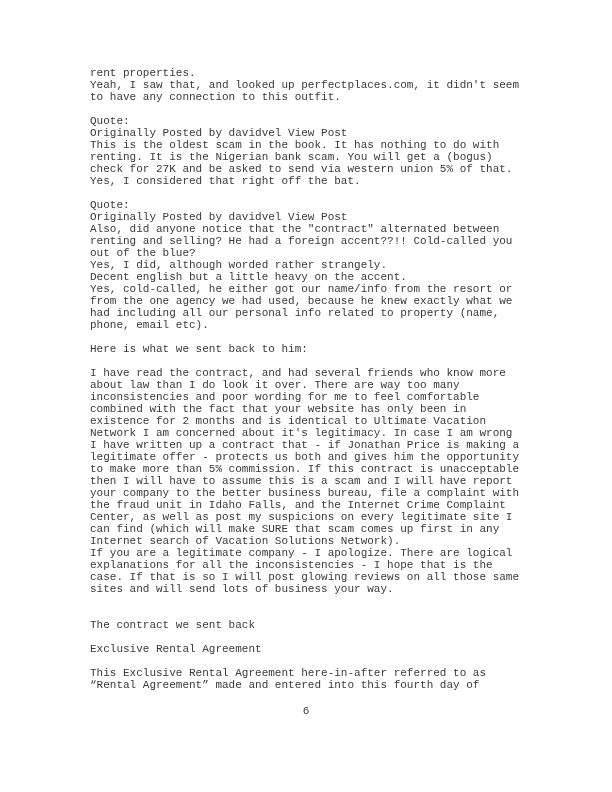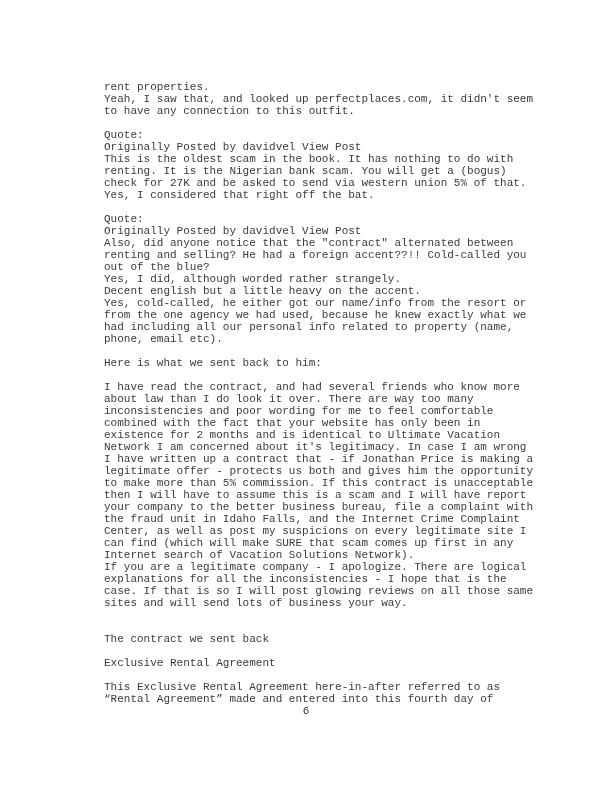--- a/index.html
+++ b/index.html
@@ -12,21 +12,21 @@
     width: 612px;
     height: 792px;
     background: #ffffff;
     overflow: hidden;
     font-family: "Liberation Mono", "DejaVu Sans Mono", monospace;
   }
   .body-text {
     position: absolute;
     left: 88px;
     top: 65px;
-    margin: 16px;
+    margin: 2px;
     font-family: "Liberation Mono", "DejaVu Sans Mono", monospace;
     font-size: 11px;
     line-height: 12px;
     letter-spacing: 0;
     color: #3a3a3a;
     white-space: pre;
   }
   .page-number {
     position: absolute;
     top: 705px;

